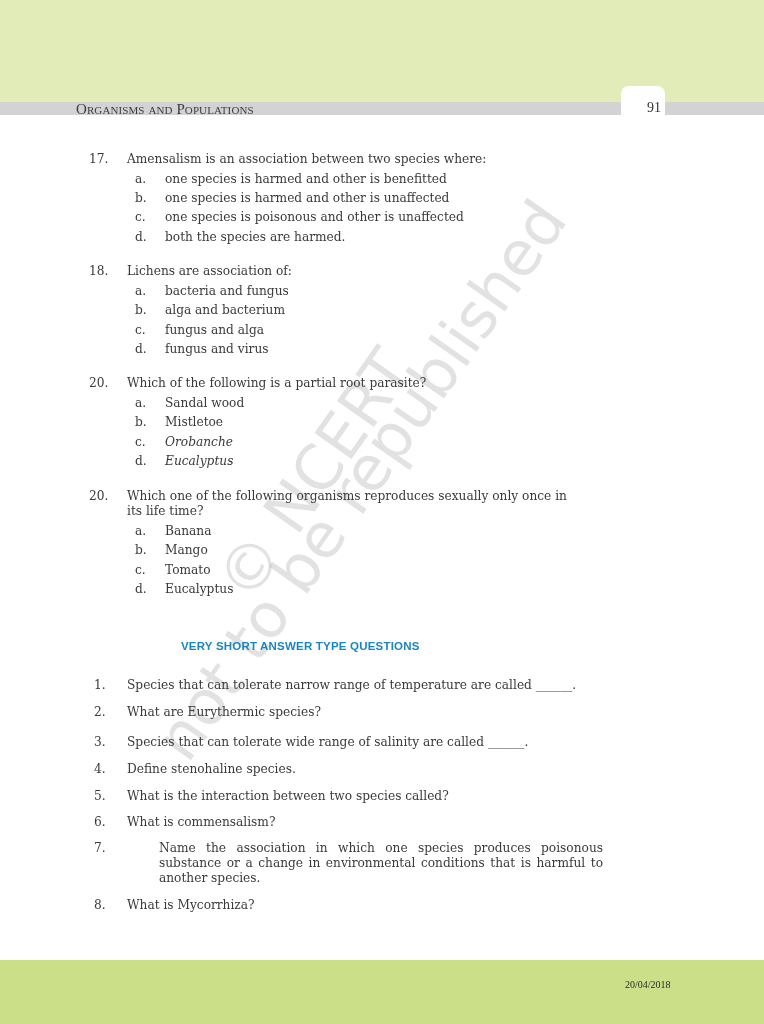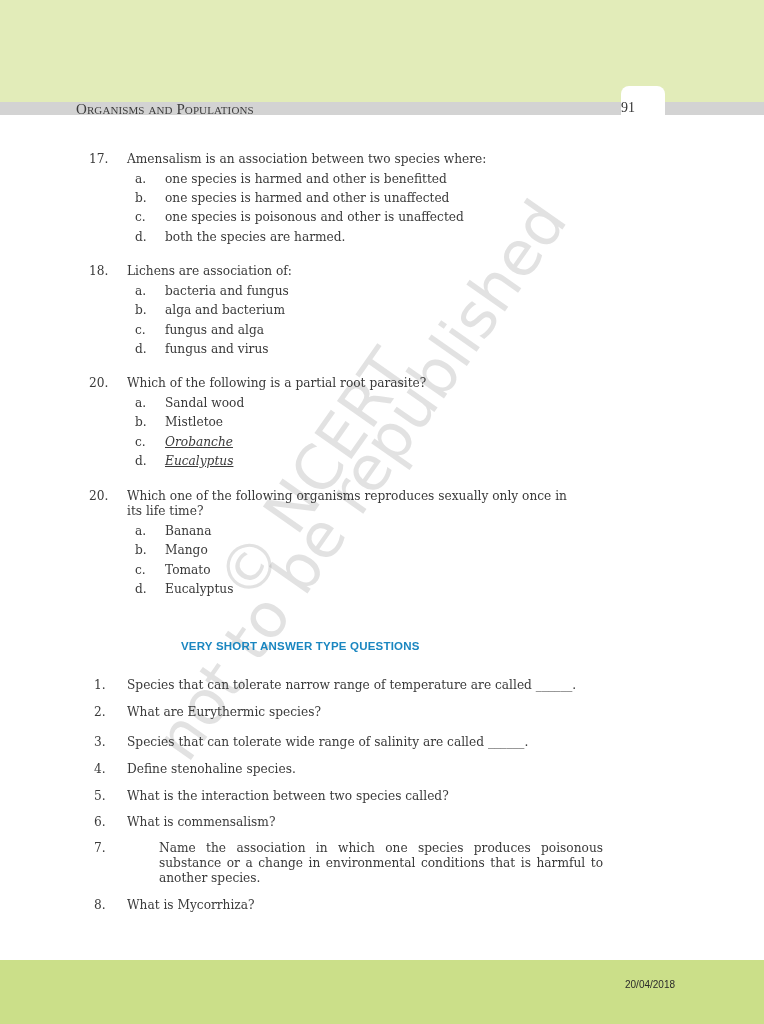--- a/index.html
+++ b/index.html
@@ -20,48 +20,48 @@
     .running-head {
       position: absolute; left: 76px; top: 102px; height: 13px;
       font-family: "Liberation Serif", serif; font-size: 15px; line-height: 14px;
       color: #3c3c3c; letter-spacing: 0.1px; font-variant: small-caps;
     }
     .page-tab {
       position: absolute; left: 621px; top: 86px; width: 44px; height: 29px;
       background: #ffffff; border-radius: 8px 8px 0 0;
     }
     .page-number {
-      position: absolute; left: 621px; top: 100px; width: 40px; text-align: left;
+      position: absolute; left: 621px; top: 100px; width: 40px; text-align: right;
       font-family: "Liberation Serif", serif; font-size: 14px; color: #333;
     }
     .content { position: absolute; left: 0; top: 0; width: 764px; }
     .q {
       position: absolute; left: 0; width: 764px;
       font-size: 12.2px; line-height: 15px;
     }
     .qnum { position: absolute; left: 89px; }
     .qtext { position: absolute; left: 127px; width: 444px; }
     .opt { position: absolute; left: 0; width: 764px; font-size: 12.2px; line-height: 15px; }
     .opt .ol { position: absolute; left: 135px; }
     .opt .ot { position: absolute; left: 165px; }
-    .italic { font-style: italic; text-decoration: underline; }
+    .italic { font-style: italic; }
     .section-title {
       position: absolute; left: 181px; top: 640px;
       font-family: Liberation Sans, sans-serif; font-weight: bold; font-size: 11.5px;
       color: #1a86c0; letter-spacing: 0.2px;
     }
     .vs .qnum { left: 94px; }
     .justify { text-align: justify; text-align-last: left; margin-left: 32px; }
     .footer {
       position: absolute; left: 0; top: 960px; width: 764px; height: 64px;
       background: #cbdf89;
     }
     .footer-date {
       position: absolute; left: 625px; top: 979px;
-      font-family: Liberation Sans, sans-serif; font-size: 10px; color: #2a2a2a;
+      font-family: Liberation Serif, serif; font-size: 10px; color: #2a2a2a;
     }
     .watermark {
       position: absolute; pointer-events: none;
       font-family: "DejaVu Sans", sans-serif; color: rgba(150,150,150,0.28);
       transform-origin: left bottom;
       white-space: nowrap;
     }
     .wm1 { left: 262px; top: 540px; font-size: 62px; transform: rotate(-55deg); }
     .wm2 { left: 200px; top: 700px; font-size: 62px; transform: rotate(-55deg); }
   </style>

